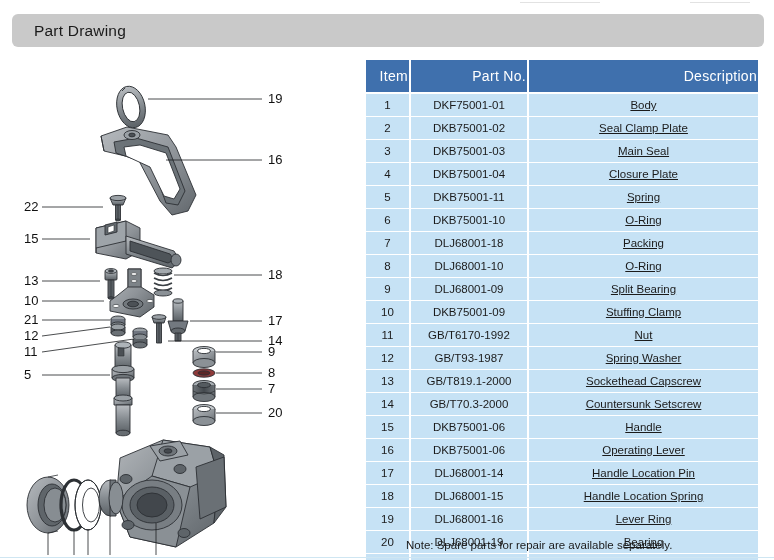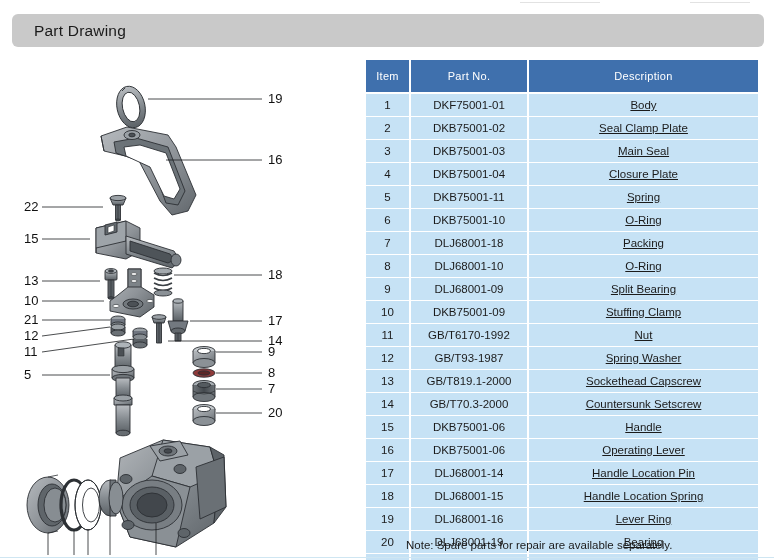--- a/index.html
+++ b/index.html
@@ -63,25 +63,25 @@
   }
   table.parts {
     border-collapse: collapse;
     width: 392px;
     table-layout: fixed;
   }
   table.parts thead th {
     background: #3f70ad;
     color: #ffffff;
     font-weight: normal;
-    font-size: 11px;
+    font-size: 14px;
     height: 30px;
     border-right: 2px solid #ffffff;
     border-bottom: 2px solid #ffffff;
-    text-align: center;
+    text-align: right;
     letter-spacing: .3px;
   }
   table.parts thead th:last-child { border-right: none; }
   table.parts tbody td {
     background: #c6e2f5;
     font-size: 11.5px;
     height: 20px;
     color: #1b1b1b;
     border-right: 2px solid #ffffff;
     border-bottom: 1.5px solid #ffffff;

